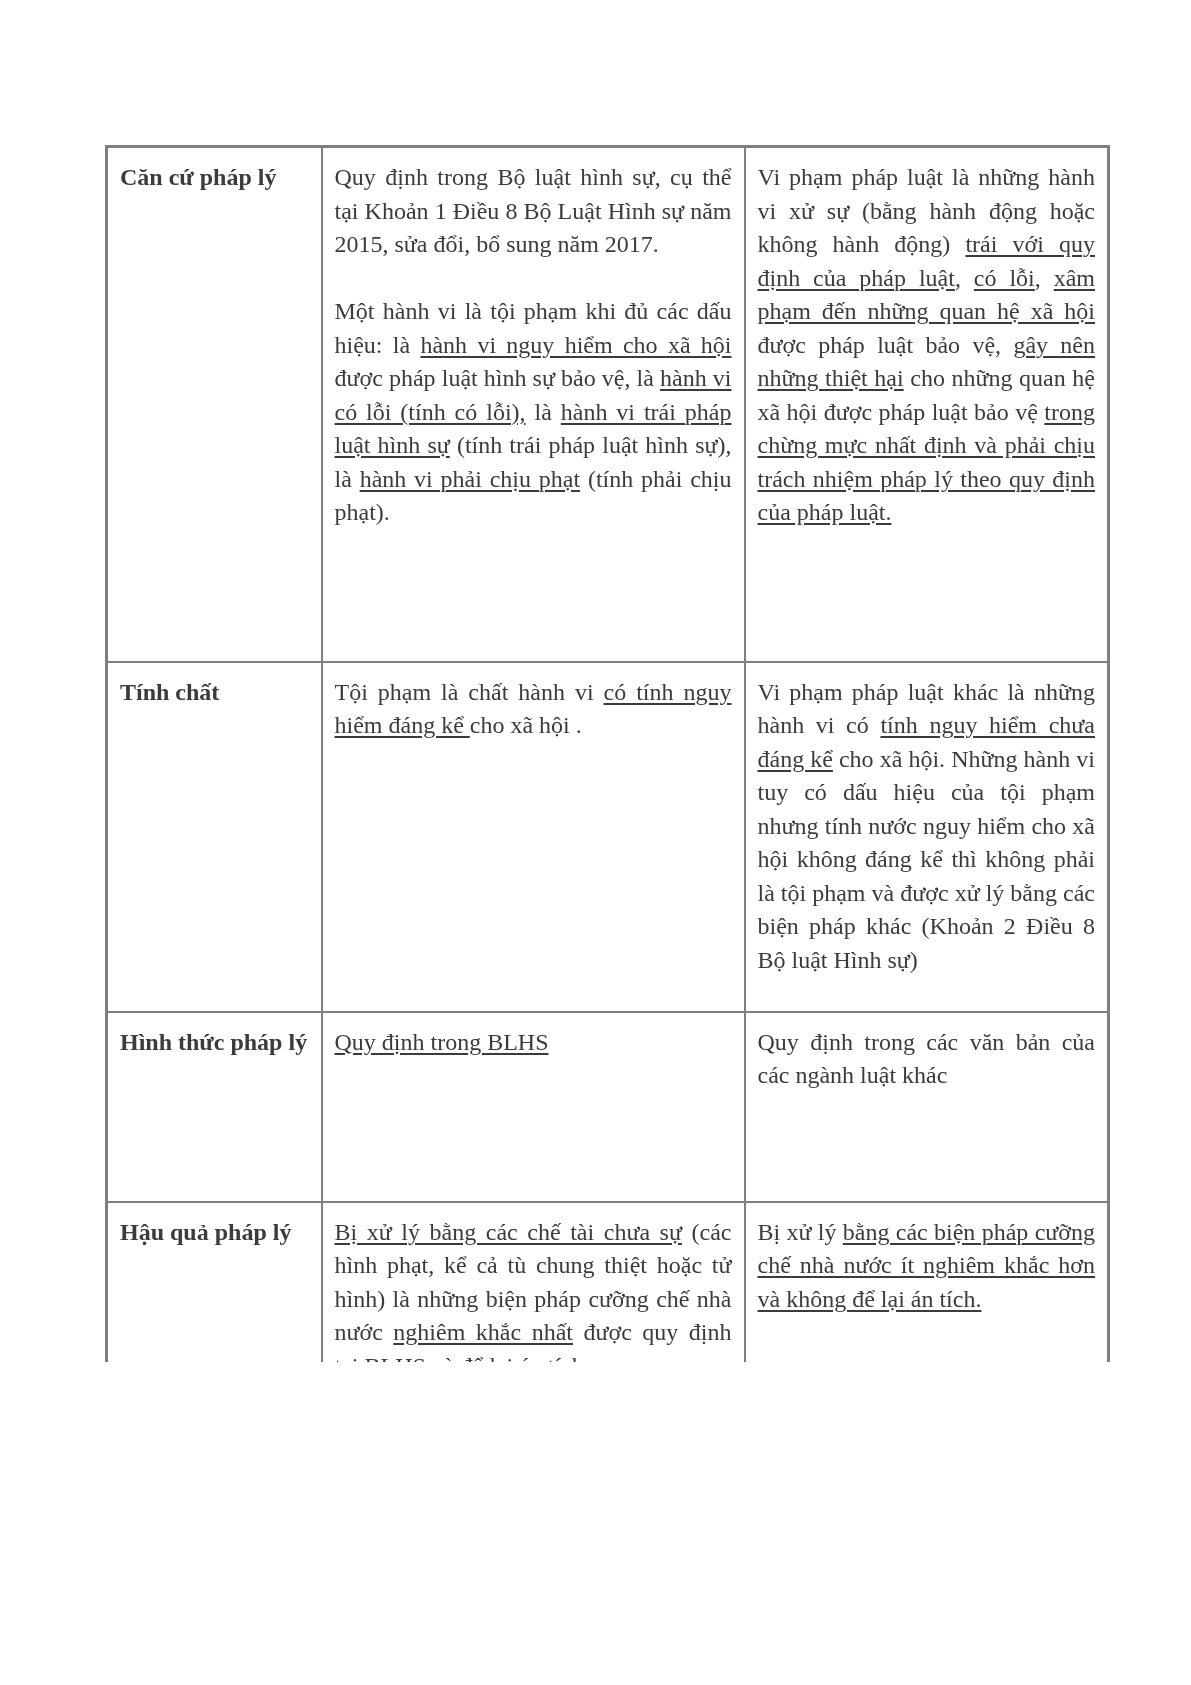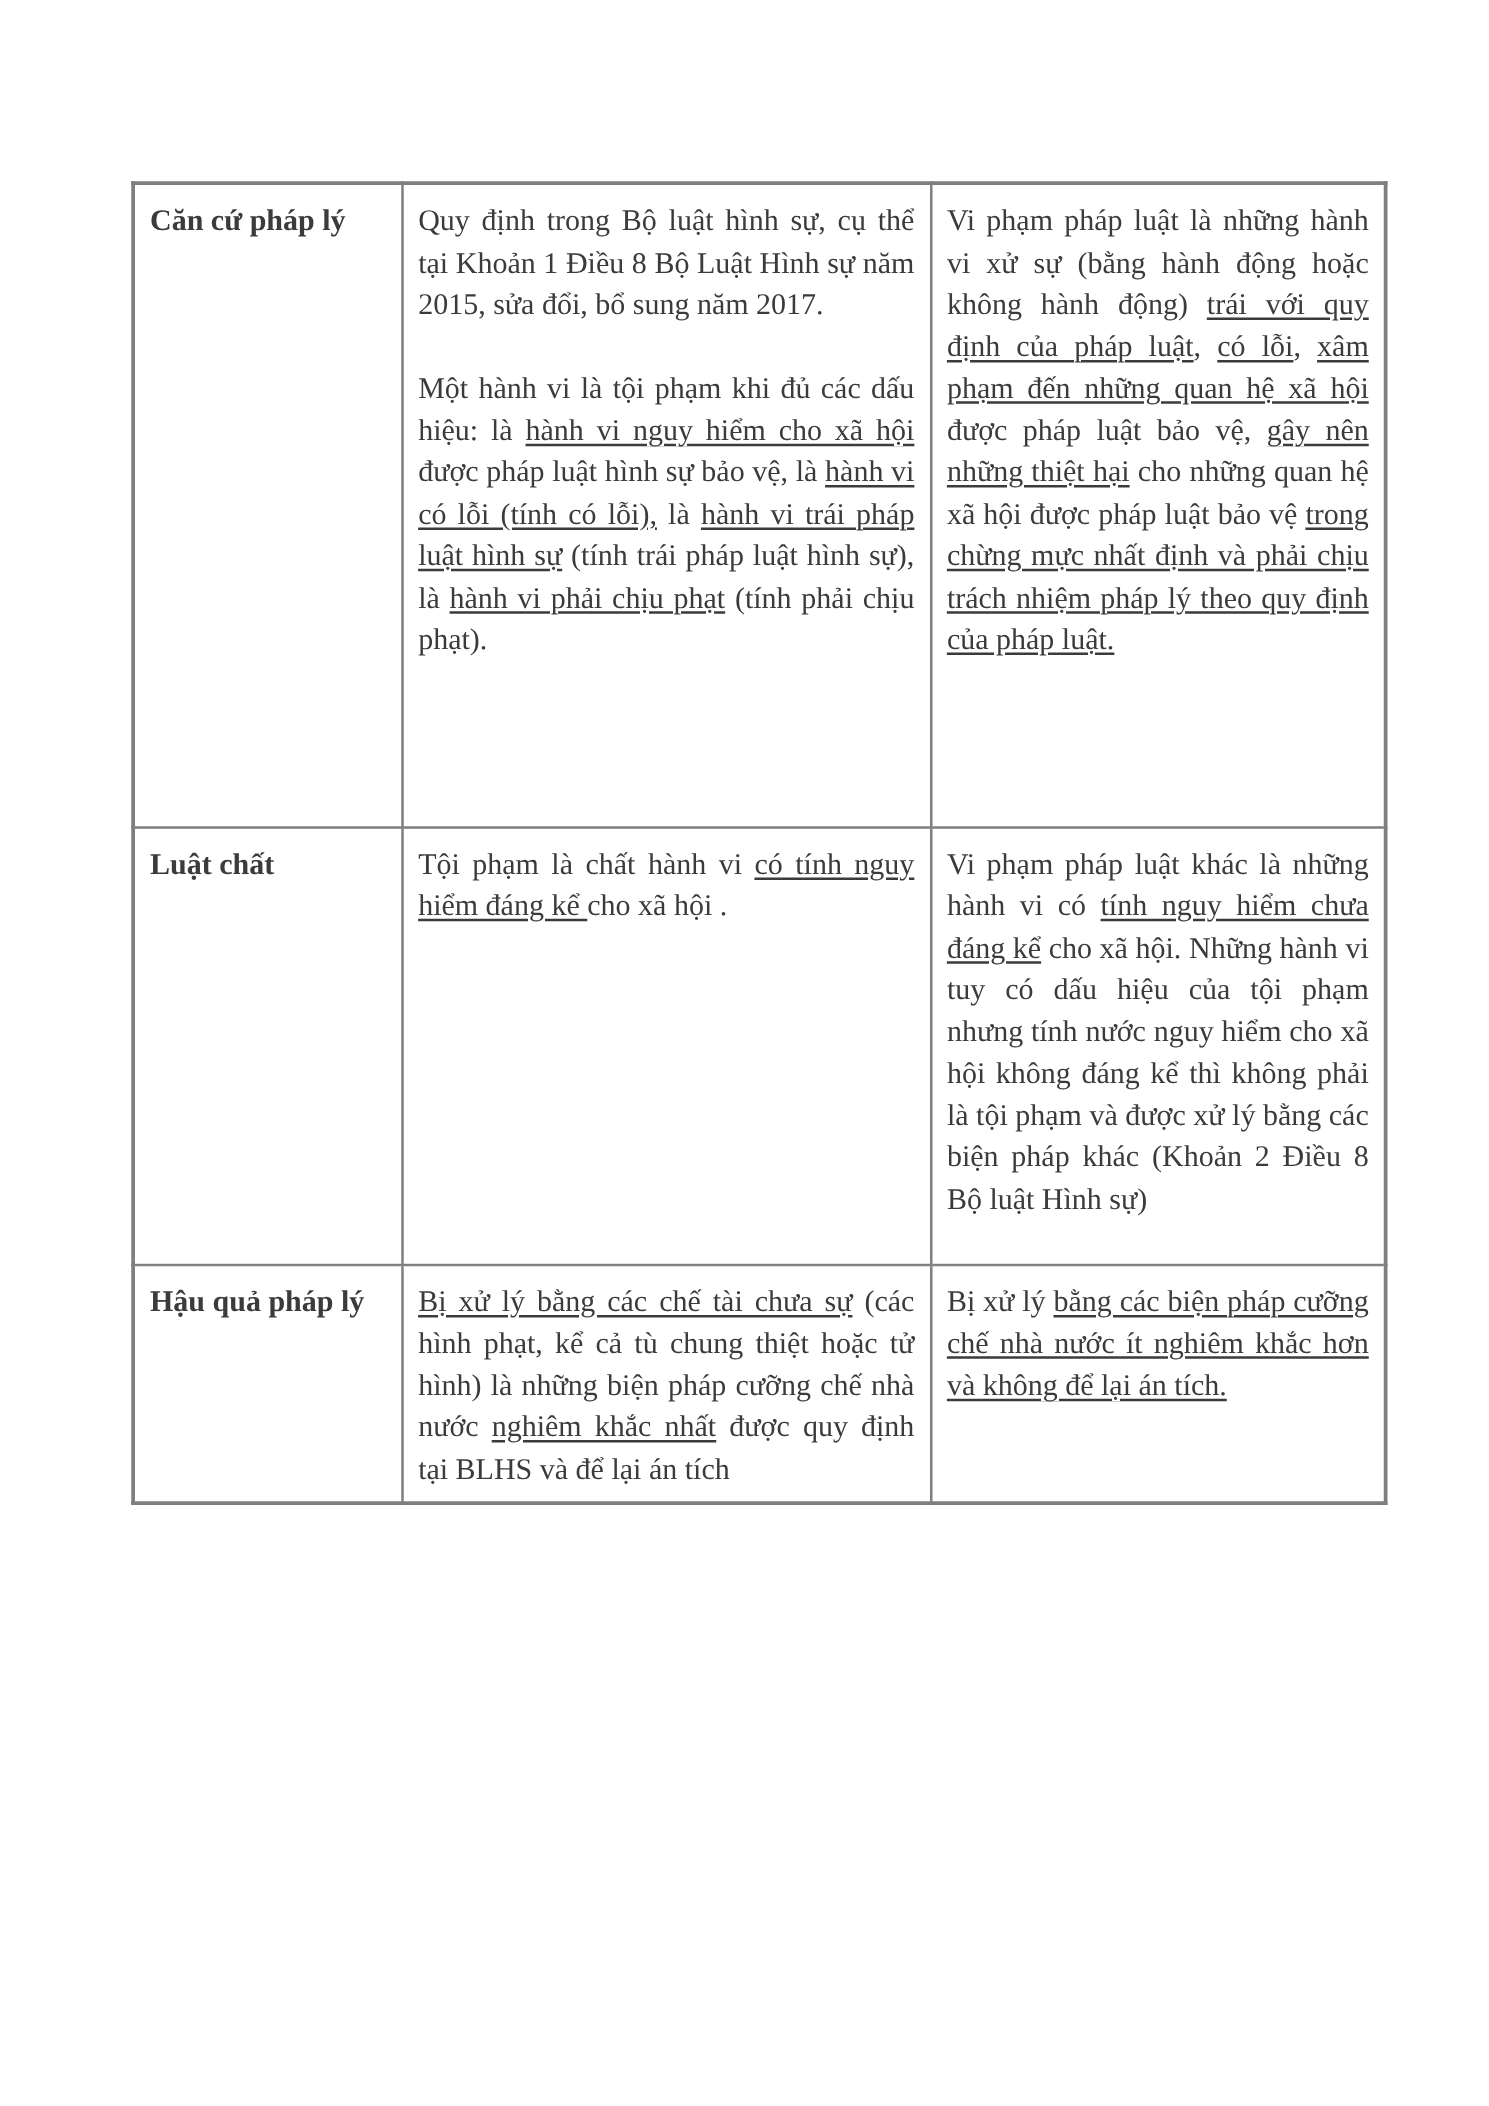--- a/index.html
+++ b/index.html
@@ -81,27 +81,38 @@
             <p><span>Quy định trong Bộ luật hình sự, cụ thể tại </span><span class="i">Khoản 1 Điều 8 Bộ Luật Hình sự năm 2015, sửa đổi, bổ sung năm 2017.</span></p>
             <p>&nbsp;</p>
             <p><span>Một hành vi là tội phạm khi đủ các dấu hiệu: là </span><span class="u">hành vi nguy hiểm cho xã hội</span><span> được pháp luật hình sự bảo vệ, là </span><span class="u">hành vi có lỗi (tính có lỗi),</span><span> là </span><span class="u">hành vi trái pháp luật hình sự</span><span> (tính trái pháp luật hình sự), là </span><span class="u">hành vi phải chịu phạt</span><span> (tính phải chịu phạt).</span></p>
           </td>
           <td>
             <p><span>Vi phạm pháp luật là những hành vi xử sự (bằng hành động hoặc không hành động) </span><span class="u">trái với quy định của pháp luật</span><span>, </span><span class="u">có lỗi</span><span>, </span><span class="u">xâm phạm đến những quan hệ xã hội</span><span> được pháp luật bảo vệ, </span><span class="u">gây nên những thiệt hại</span><span> cho những quan hệ xã hội được pháp luật bảo vệ </span><span class="u">trong chừng mực nhất định và phải chịu trách nhiệm pháp lý theo quy định của pháp luật.</span></p>
           </td>
         </tr>
         <tr>
           <td class="label-cell">
-            <p>Luật chất</p>
+            <p>Tính chất</p>
           </td>
           <td>
             <p><span>Tội phạm là chất hành vi </span><span class="u">có tính nguy hiểm đáng kể </span><span>cho xã hội .</span></p>
           </td>
           <td>
             <p><span>Vi phạm pháp luật khác là những hành vi có </span><span class="u">tính nguy hiểm chưa đáng kể</span><span> cho xã hội. Những hành vi tuy có dấu hiệu của tội phạm nhưng tính nước nguy hiểm cho xã hội không đáng kể thì không phải là tội phạm và được xử lý bằng các biện pháp khác </span><span class="i">(Khoản 2 Điều 8 Bộ luật Hình sự)</span></p>
+          </td>
+        </tr>
+        <tr>
+          <td class="label-cell">
+            <p>Hình thức pháp lý</p>
+          </td>
+          <td>
+            <p><span class="u">Quy định trong BLHS</span></p>
+          </td>
+          <td>
+            <p><span>Quy định trong các văn bản của các ngành luật khác</span></p>
           </td>
         </tr>
         <tr>
           <td class="label-cell">
             <p>Hậu quả pháp lý</p>
           </td>
           <td>
             <p><span class="u">Bị xử lý bằng các chế tài chưa sự</span><span> (các hình phạt, kể cả tù chung thiệt hoặc tử hình) là những biện pháp cưỡng chế nhà nước </span><span class="u">nghiêm khắc nhất</span><span> được quy định tại BLHS và để lại án tích</span></p>
           </td>
           <td>

